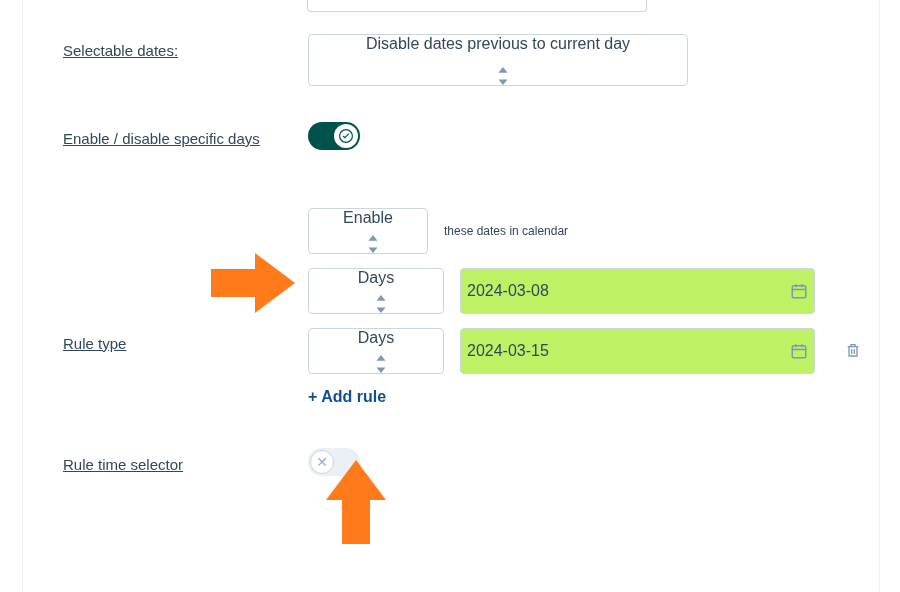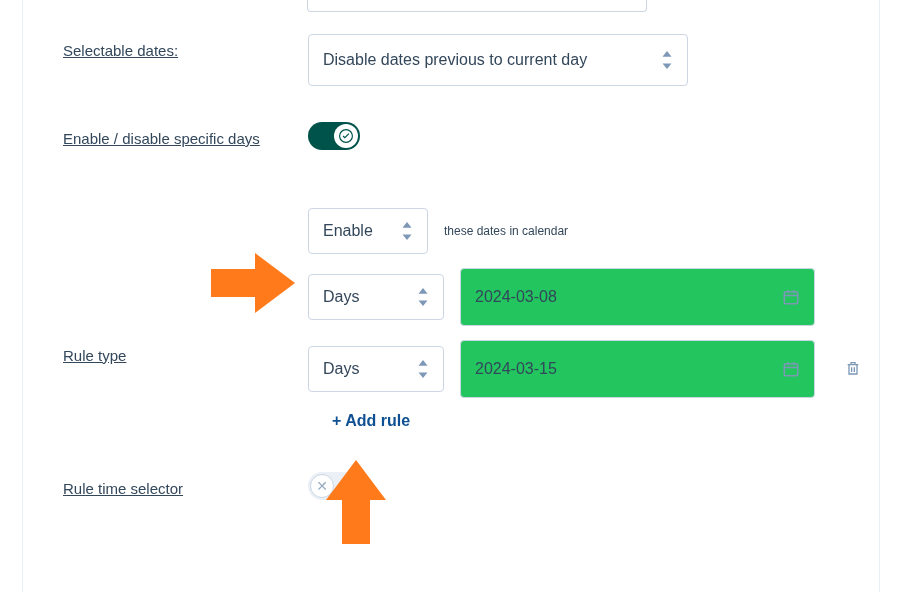--- a/index.html
+++ b/index.html
@@ -57,20 +57,21 @@
     align-items:center;
     justify-content:space-between;
     height:46px;
     border:1px solid var(--border);
     border-radius:4px;
     background:#fff;
     padding:0 14px;
     color:var(--text);
     cursor:pointer;
     font-size:16px;
+    flex-direction:column;
   }
   .select-box.wide{width:380px;height:52px}
   .select-box.med{width:120px}
   .select-box.sm{width:136px}
 
   
   .caret{width:12px;height:18px;flex-shrink:0;margin-left:10px;color:#7c98b6}
 
   
   .toggle{
@@ -89,33 +90,32 @@
     background:#fff;border:1px solid var(--border);display:flex;align-items:center;justify-content:center;
     color:#99acc2;font-size:14px;line-height:1;
   }
 
   .rule-block{display:flex;flex-direction:column;gap:14px}
   .rule-line{display:flex;align-items:center;gap:16px}
   .inline-text{color:var(--text);font-size:12px}
 
   .date-input{
     display:inline-flex;align-items:center;justify-content:space-between;
-    height:58px;width:355px;border:1px solid var(--border);border-radius:4px;
-    padding:0 14px;background:#22c55e;cursor:pointer;font-size:16px;
+    height:46px;width:355px;border:1px solid var(--border);border-radius:4px;
+    padding:0 6px;background:#bef264;cursor:pointer;font-size:16px;
   }
   .cal-icon{width:18px;height:18px;color:#7c98b6}
 
   .trash{color:#7c98b6;cursor:pointer;margin-left:14px}
 
   .add-rule{
     color:var(--link);
     font-weight:600;
     cursor:pointer;
     font-size:16px;
-    margin-left:24px;
   }
 
   
   .arrow-right{
     position:absolute;
     width:86px;height:52px;
   }
   .arrow-right .shaft{
     position:absolute;left:0;top:12px;width:46px;height:28px;background:var(--orange);
   }

